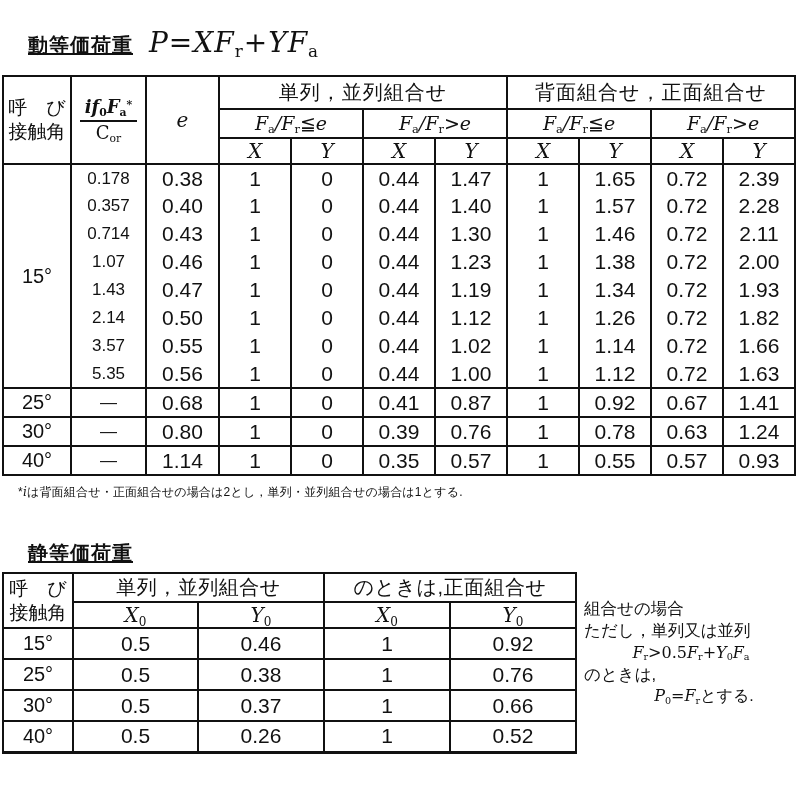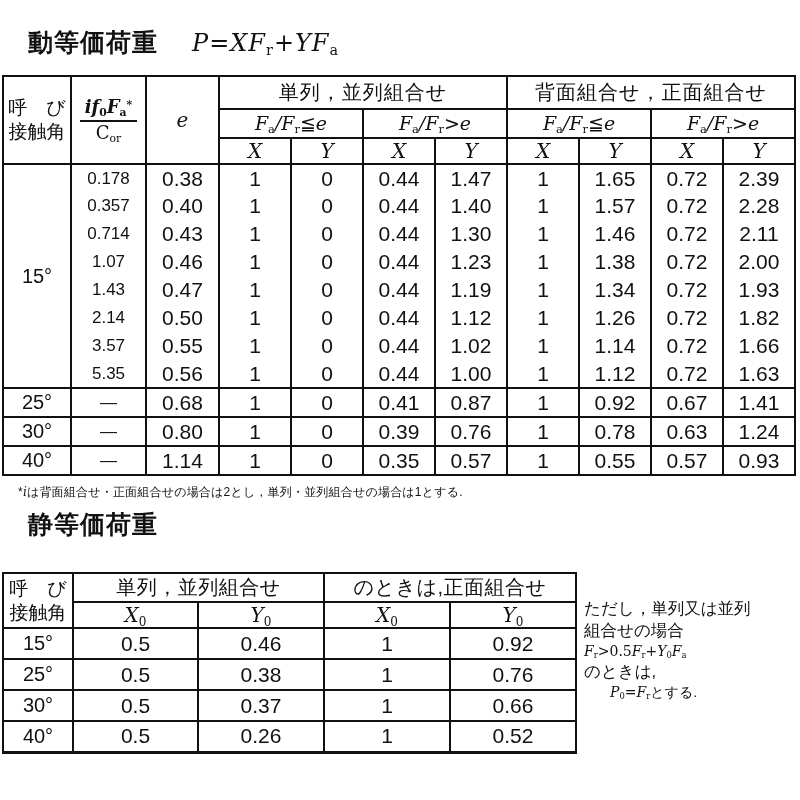--- a/index.html
+++ b/index.html
@@ -7,24 +7,24 @@
         font-family:"Liberation Sans",sans-serif;overflow:hidden;}
 
   
   .tk-it{font-family:"DejaVu Serif",serif;font-style:italic;}
   .tk-rm{font-family:"DejaVu Serif",serif;}
   .tk-sub{font-family:"DejaVu Serif",serif;font-size:60%;position:relative;top:0.3em;}
   .tk-sup{font-family:"DejaVu Serif",serif;font-size:60%;position:relative;top:-0.5em;}
   .tk-jp{font-family:"Liberation Sans",sans-serif;}
 
   .sec-title{position:absolute;left:28px;display:flex;align-items:baseline;}
-  .sec-title .jp-bold{font-weight:bold;font-size:25px;letter-spacing:1px;}
-  .sec-title .formula{margin-left:34px;font-size:24px;letter-spacing:1px;}
+  .sec-title .jp-bold{font-weight:bold;font-size:20px;letter-spacing:1px;text-decoration:underline;}
+  .sec-title .formula{margin-left:16px;font-size:28px;letter-spacing:1px;}
   .t1-title{top:26px;}
-  .t2-title{top:508px;}
+  .t2-title{top:540px;}
 
   table{border-collapse:collapse;table-layout:fixed;}
   th{font-weight:normal;padding:0;}
   td{padding:0;}
 
   
   .tbl1{position:absolute;left:2px;top:75px;width:793px;border:2px solid #111;}
   .tbl1 th{border:2px solid #111;text-align:center;vertical-align:middle;}
   .tbl1 td{border-left:2px solid #111;border-right:2px solid #111;text-align:center;
            vertical-align:middle;font-size:21px;}
@@ -51,21 +51,21 @@
   .tbl2 tr.hr1{height:29px;} .tbl2 tr.hr2{height:18px;}
   .tbl2 tbody tr{height:31px;}
   .tbl2 .angle-h{font-size:19px;line-height:1.25;}
   .tbl2 .grp{font-size:20px;letter-spacing:0.5px;}
   .tbl2 .xy{font-size:20px;}
   .tbl2 td{font-size:21px;}
   .tbl2 td.col-angle{font-size:20px;}
 
   .side-note{position:absolute;left:584px;top:597px;width:214px;font-size:16.5px;line-height:1.35;}
   .side-note .nline{white-space:nowrap;}
-  .side-note .f{font-size:14px;}
+  .side-note .f{font-size:16px;text-align:center;}
   .side-note .indent{padding-left:26px;}
 </style>
 </head>
 <body>
 
 <div class="page">
 
   <div class="sec-title t1-title">
     <span class="jp-bold">動等価荷重</span>
     <span class="formula"><span class="tk-it">P</span><span class="tk-rm">=</span><span class="tk-it">X</span><span class="tk-it">F</span><span class="tk-sub">r</span><span class="tk-rm">+</span><span class="tk-it">Y</span><span class="tk-it">F</span><span class="tk-sub">a</span></span>
@@ -314,20 +314,20 @@
           <td class="col-angle">40°</td>
           <td>0.5</td>
           <td>0.26</td>
           <td>1</td>
           <td>0.52</td>
         </tr>
       </tbody>
   </table>
 
   <div class="side-note">
+    <div class="nline"><span class="tk-jp">組合せの場合</span></div>
     <div class="nline"><span class="tk-jp">ただし，単列又は並列</span></div>
-    <div class="nline"><span class="tk-jp">組合せの場合</span></div>
     <div class="nline f"><span class="tk-it">F</span><span class="tk-sub">r</span><span class="tk-rm">&gt;</span><span class="tk-rm">0.5</span><span class="tk-it">F</span><span class="tk-sub">r</span><span class="tk-rm">+</span><span class="tk-it">Y</span><span class="tk-sub">0</span><span class="tk-it">F</span><span class="tk-sub">a</span></div>
     <div class="nline"><span class="tk-jp">のときは,</span></div>
     <div class="nline f indent"><span class="tk-it">P</span><span class="tk-sub">0</span><span class="tk-rm">=</span><span class="tk-it">F</span><span class="tk-sub">r</span><span class="tk-jp">とする.</span></div>
   </div>
 
 </div>
 
 </body></html>

